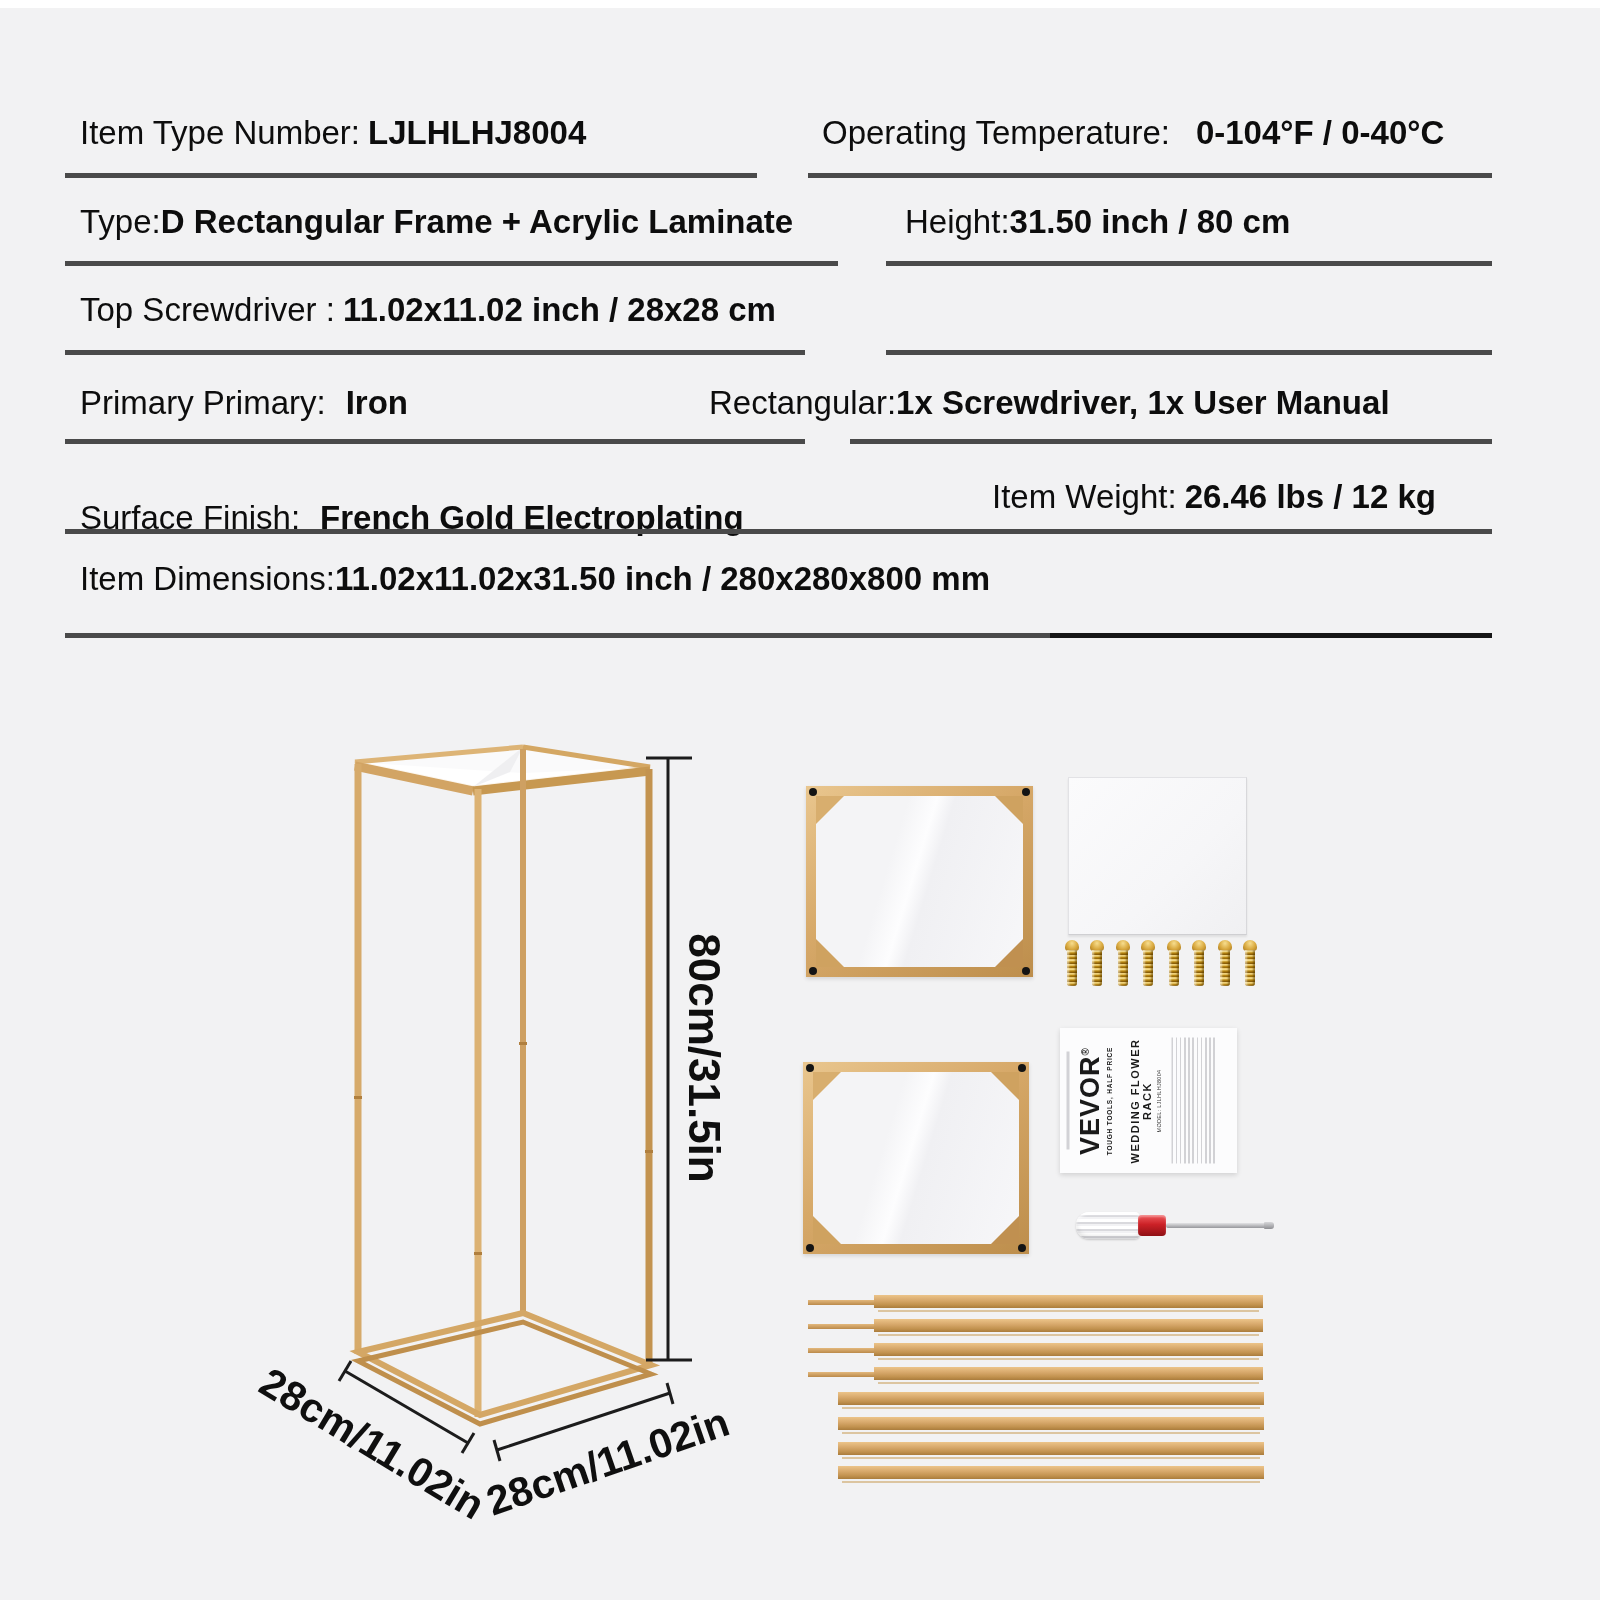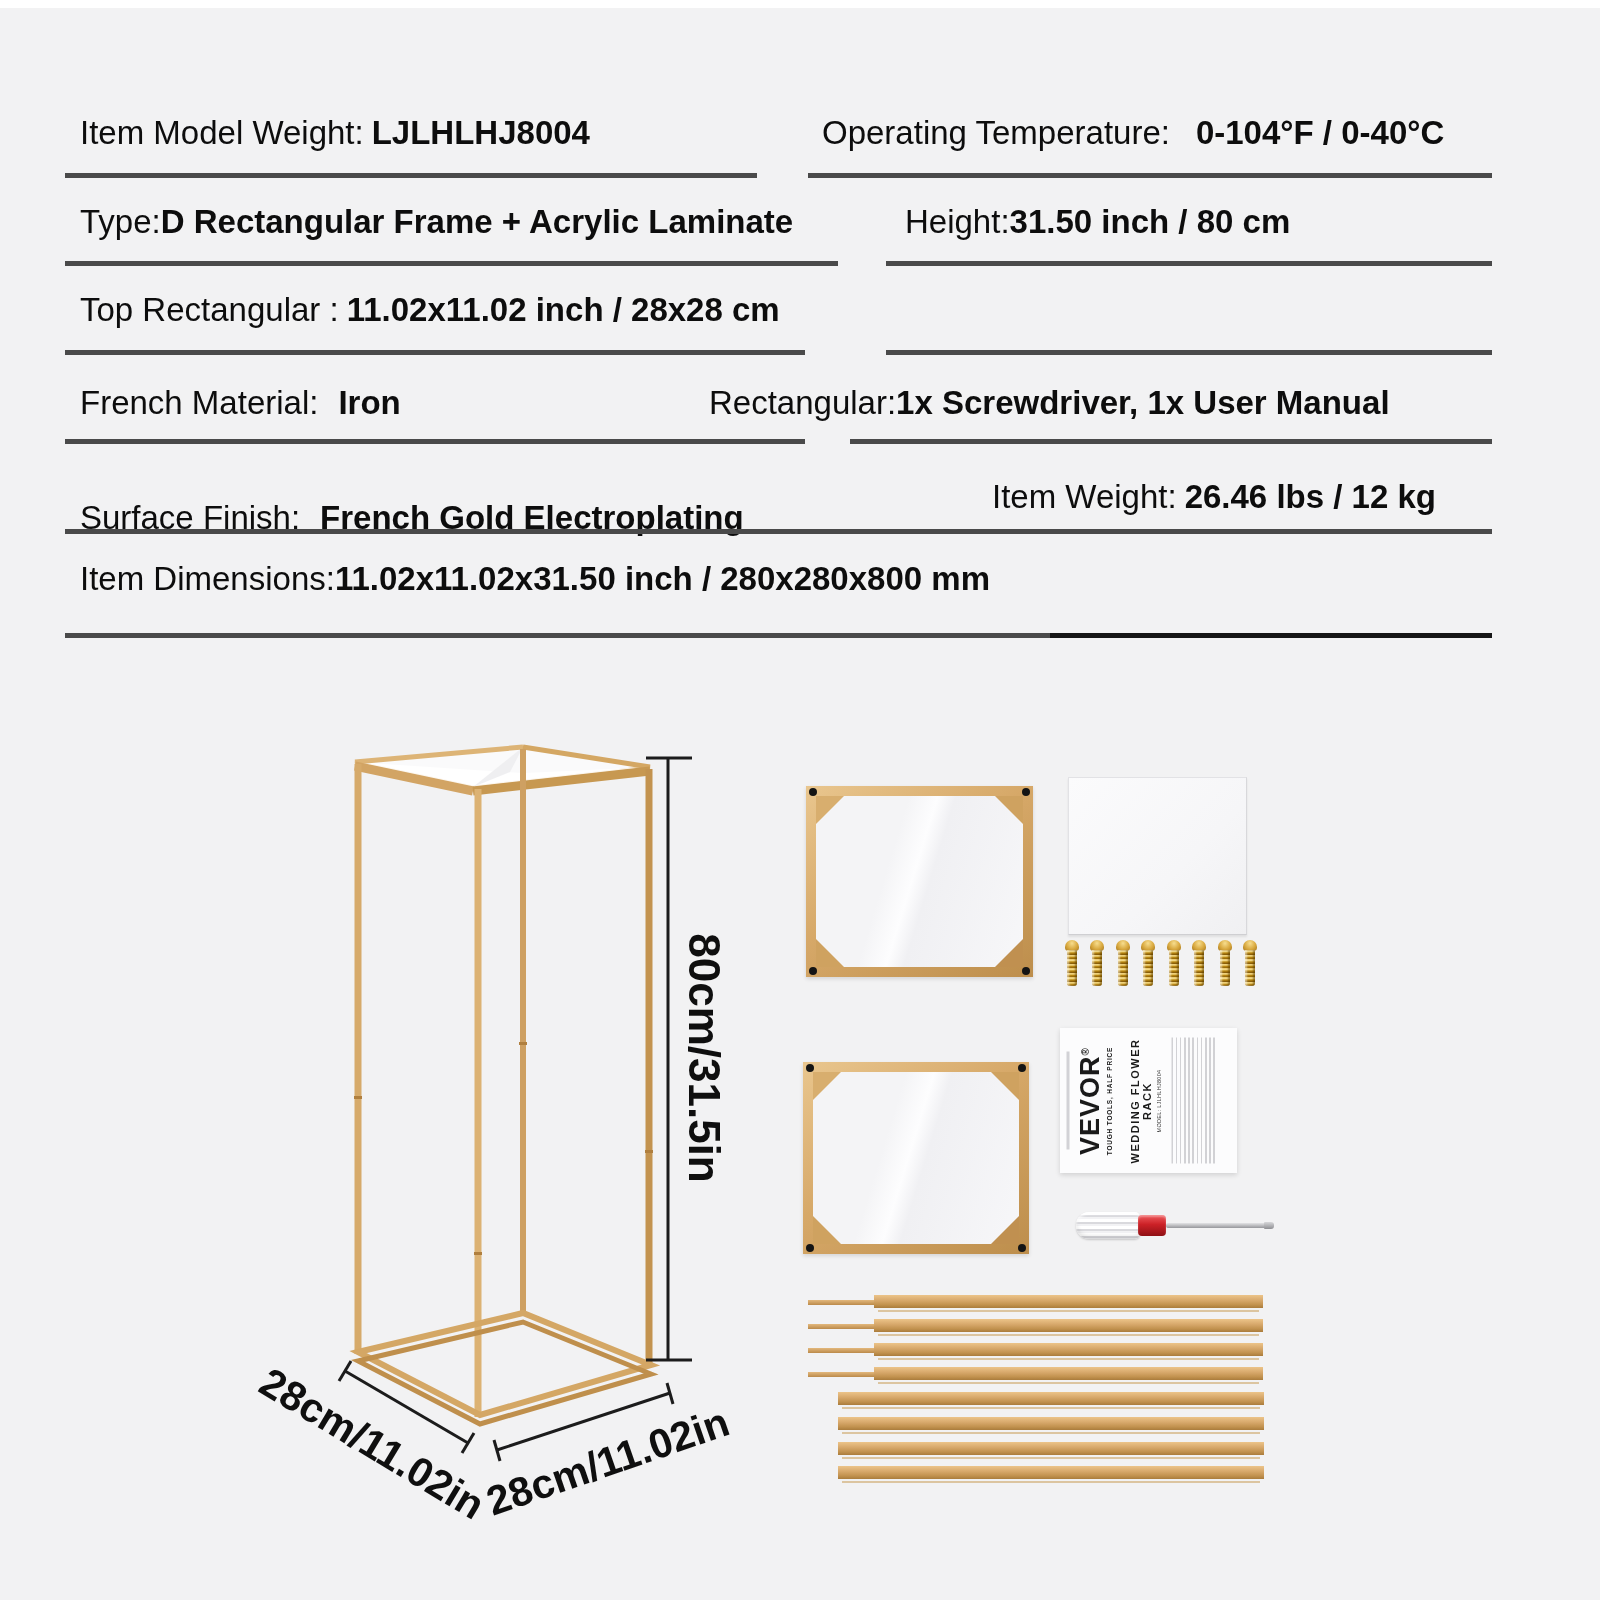--- a/index.html
+++ b/index.html
@@ -114,45 +114,45 @@
   #rodA1{top:1295px;} #rodA2{top:1319px;} #rodA3{top:1343px;} #rodA4{top:1367px;}
   #rodB1{top:1392px;} #rodB2{top:1417px;} #rodB3{top:1442px;} #rodB4{top:1466px;}
 </style>
 </head>
 <body>
 
 <div class="canvas">
   <div class="top-strip"></div>
 
   <div class="cell" id="c-model">
-    <span class="lbl">Item Model Weight:</span><span class="val g8">LJLHLHJ8004</span>
+    <span class="lbl">Item Type Number:</span><span class="val g8">LJLHLHJ8004</span>
   </div>
   <div class="cell" id="c-optemp">
     <span class="lbl">Operating Temperature:</span><span class="val g26">0-104°F / 0-40°C</span>
   </div>
   <div class="sep" id="sepA-l"></div>
   <div class="sep" id="sepA-r"></div>
 
   <div class="cell" id="c-type">
     <span class="lbl">Type:</span><span class="val g12">D Rectangular Frame + Acrylic Laminate</span>
   </div>
   <div class="cell" id="c-height">
     <span class="lbl">Height:</span><span class="val g12">31.50 inch / 80 cm</span>
   </div>
   <div class="sep" id="sepB-l"></div>
   <div class="sep" id="sepB-r"></div>
 
   <div class="cell" id="c-topdim">
-    <span class="lbl">Top Rectangular :</span><span class="val g8">11.02x11.02 inch / 28x28 cm</span>
+    <span class="lbl">Top Screwdriver :</span><span class="val g8">11.02x11.02 inch / 28x28 cm</span>
   </div>
   <div class="sep" id="sepC-l"></div>
   <div class="sep" id="sepC-r"></div>
 
   <div class="cell" id="c-material">
-    <span class="lbl">French Material:</span><span class="val g20">Iron</span>
+    <span class="lbl">Primary Primary:</span><span class="val g20">Iron</span>
   </div>
   <div class="cell" id="c-access">
     <span class="lbl">Rectangular:</span><span class="val g12">1x Screwdriver, 1x User Manual</span>
   </div>
   <div class="sep" id="sepD-l"></div>
   <div class="sep" id="sepD-r"></div>
 
   <div class="cell" id="c-finish">
     <span class="lbl">Surface Finish:</span><span class="val g20">French Gold Electroplating</span>
   </div>

